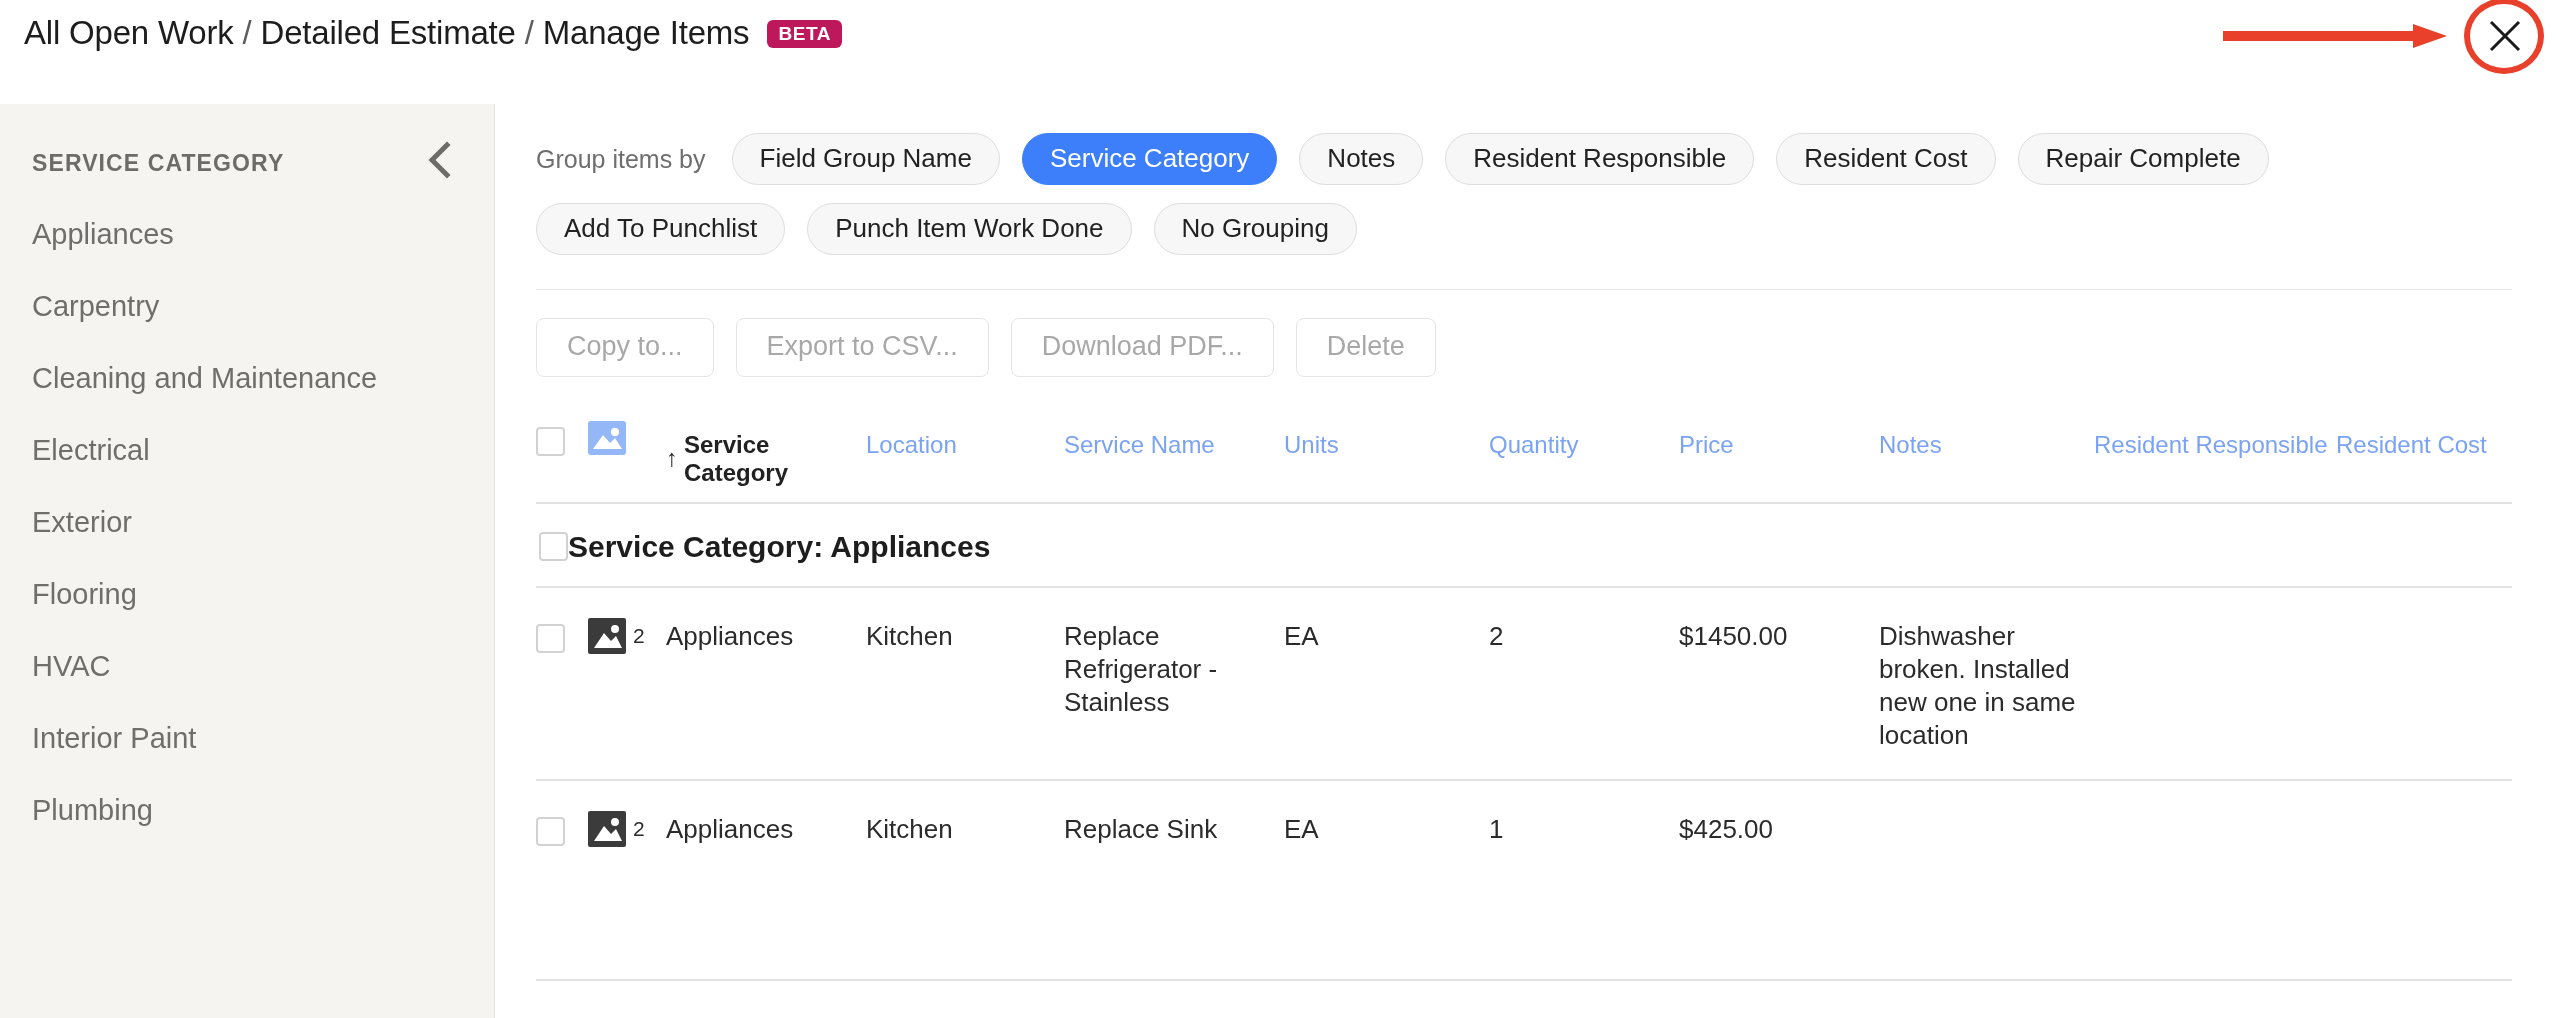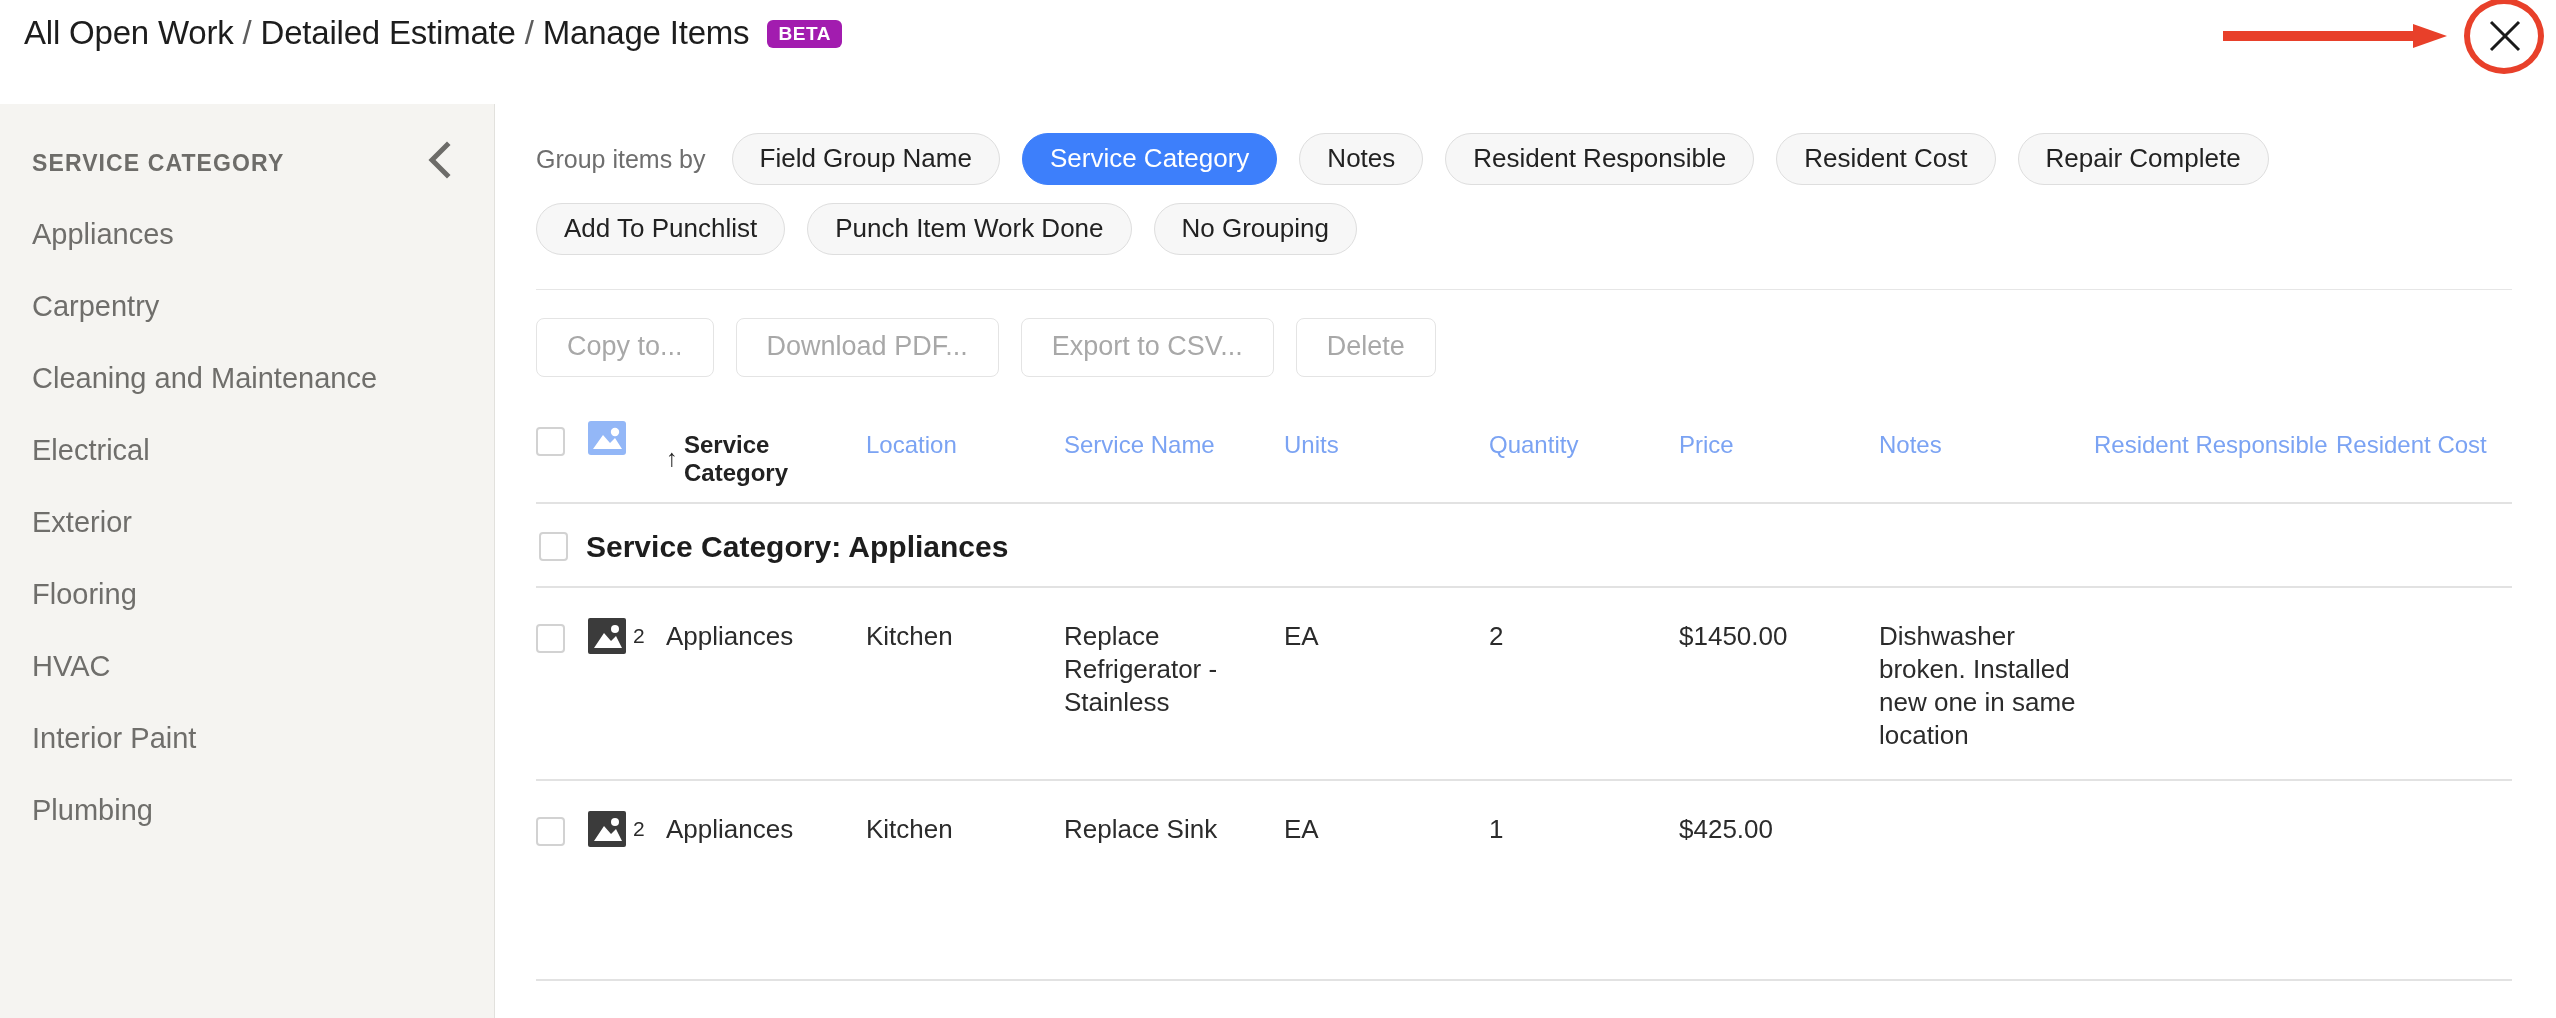--- a/index.html
+++ b/index.html
@@ -19,21 +19,21 @@
   .breadcrumb {
     position: absolute; left: 24px; top: 14px;
     display: flex; align-items: center; gap: 0px;
     font-size: 33px; color: #222222; letter-spacing: -0.2px;
     white-space: nowrap;
   }
   .bc-seg { color: #1d1d1d; }
   .bc-sep { color: #5d5d5d; padding: 0 9px; }
   .beta-badge {
     margin-left: 18px;
-    background: #a21caf;
+    background: #be185d;
     color: #ffffff;
     font-size: 19px;
     font-weight: bold;
     letter-spacing: 0.6px;
     padding: 4px 11px 5px 11px;
     border-radius: 6px;
     line-height: 1;
     display: inline-block;
     position: relative;
     top: 1px;
@@ -183,21 +183,21 @@
     display:block;
   }
   .img-icon-row {
     width: 38px; height: 36px; border-radius: 2px;
     background: #3b3b3b; position: relative; overflow:hidden;
     display:block;
   }
   .img-count { font-size: 21px; color: #2a2a2a; }
 
   .group-header {
-    display: flex; align-items: center; gap: 18px;
+    display: flex; align-items: center; 
     padding: 26px 0 22px 0;
   }
   .group-header .chk { margin-left: 3px; }
   .group-title { font-size: 30px; font-weight: bold; color: #1d1d1d; }
 
   .tbody-row {
     border-top: 2px solid #e2e2e2;
     padding: 22px 0 26px 0;
     min-height: 164px;
   }
@@ -280,22 +280,22 @@
       <button class="pill">Repair Complete</button>
       <button class="pill">Add To Punchlist</button>
       <button class="pill">Punch Item Work Done</button>
       <button class="pill">No Grouping</button>
     </div>
 
     <div class="divider"></div>
 
     <div class="actions-row">
       <button class="action-btn">Copy to...</button>
+      <button class="action-btn">Export to CSV...</button>
       <button class="action-btn">Download PDF...</button>
-      <button class="action-btn">Export to CSV...</button>
       <button class="action-btn">Delete</button>
     </div>
 
     <div class="table">
 
       <div class="trow thead">
         <div class="col-check">
           <span class="chk"></span>
         </div>
         <div class="col-img">

